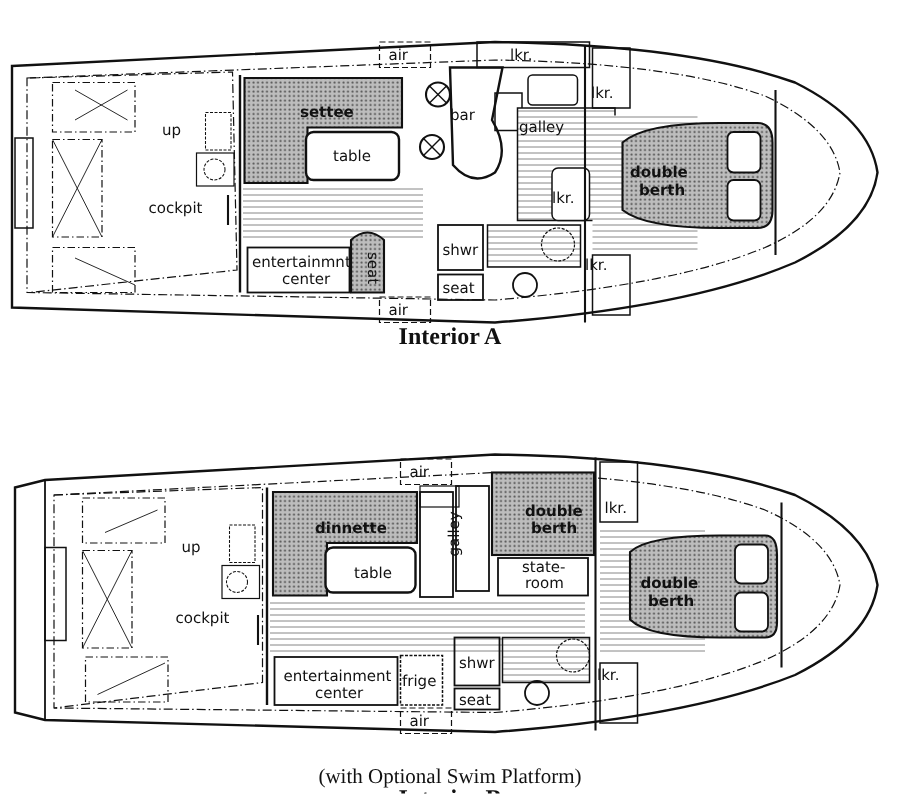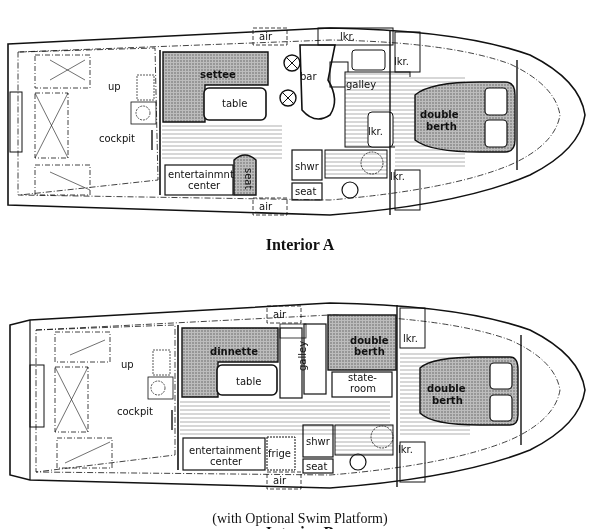--- a/index.html
+++ b/index.html
@@ -191,15 +191,15 @@
     <text class="lbl" x="121" y="368">up</text>
     <text class="lbl" x="117" y="415">cockpit</text>
     <text class="lbl" x="189" y="454">entertainment</text>
     <text class="lbl" x="210" y="465">center</text>
     <text class="lbl" x="268" y="457">frige</text>
     <text class="lbl" x="306" y="445">shwr</text>
     <text class="lbl" x="306" y="470">seat</text>
   </g>
 </svg>
 
-<div class="cap cap-title" style="top:236px;">Interior A</div>
+<div class="cap cap-title" style="top:216px;">Interior A</div>
 <div class="cap cap-title" style="top:524px;">Interior B</div>
 <div class="cap cap-sub" style="top:511px;">(with Optional Swim Platform)</div>
 
 </body></html>

